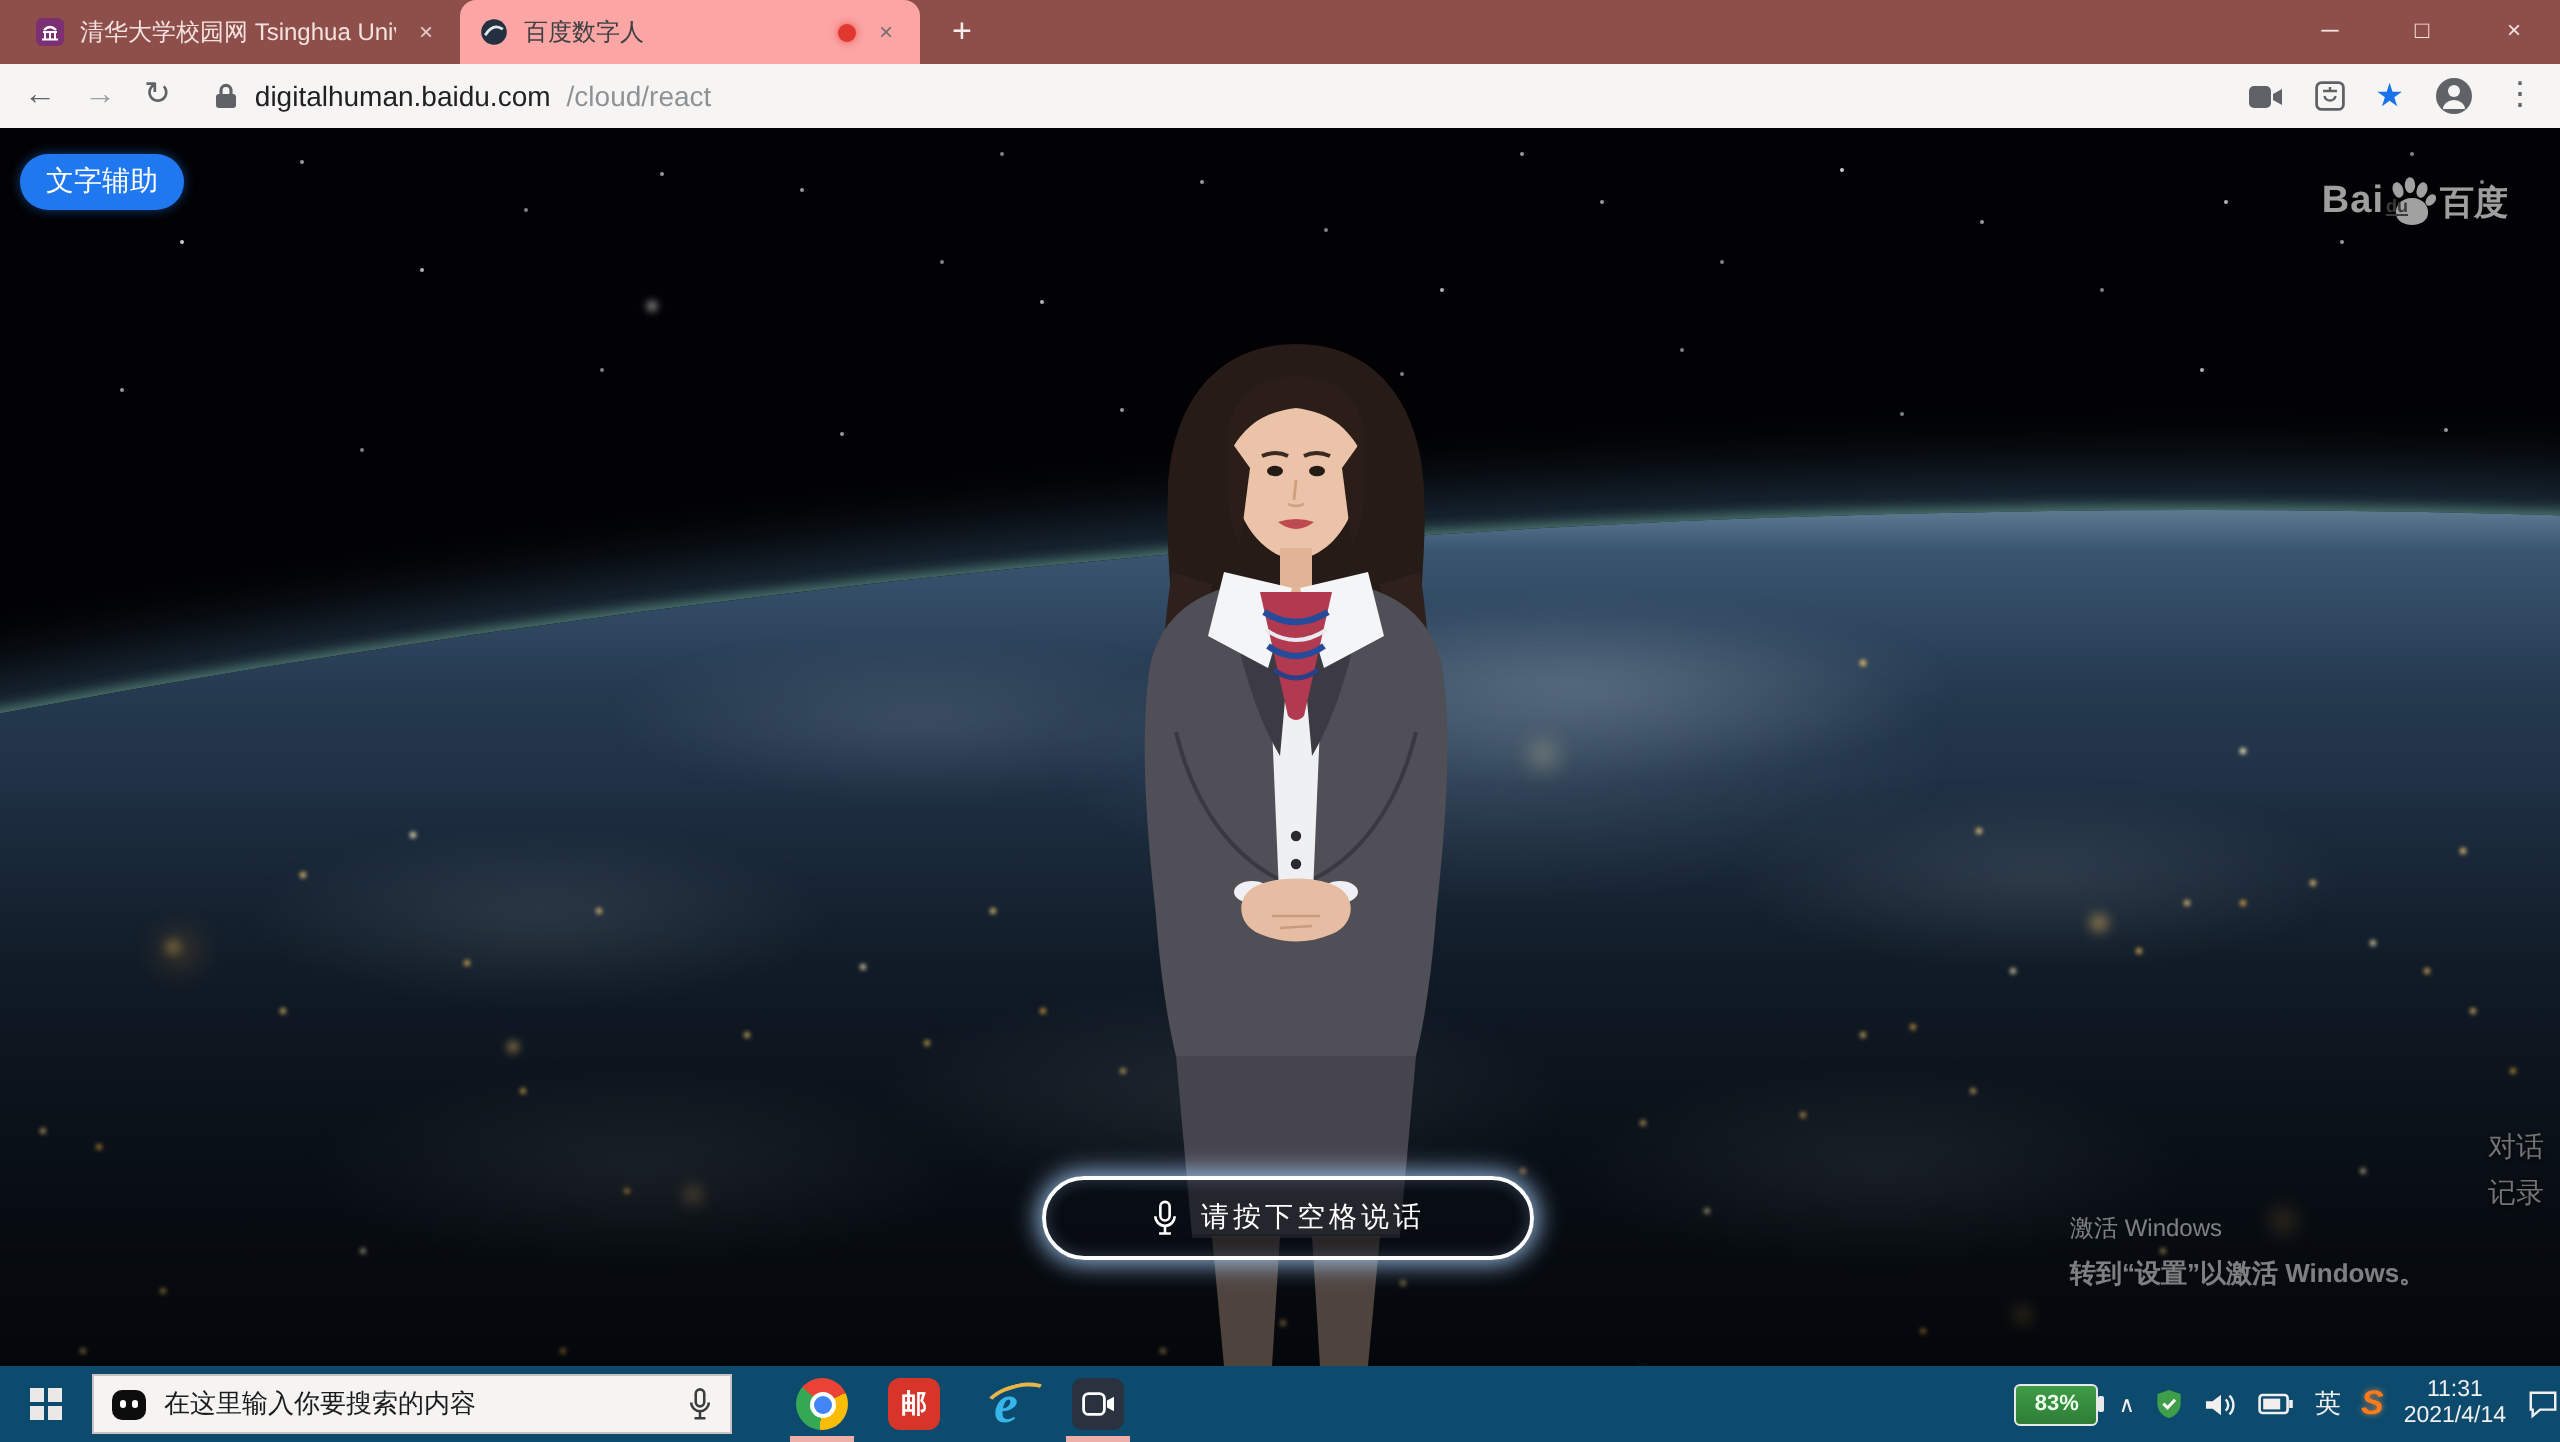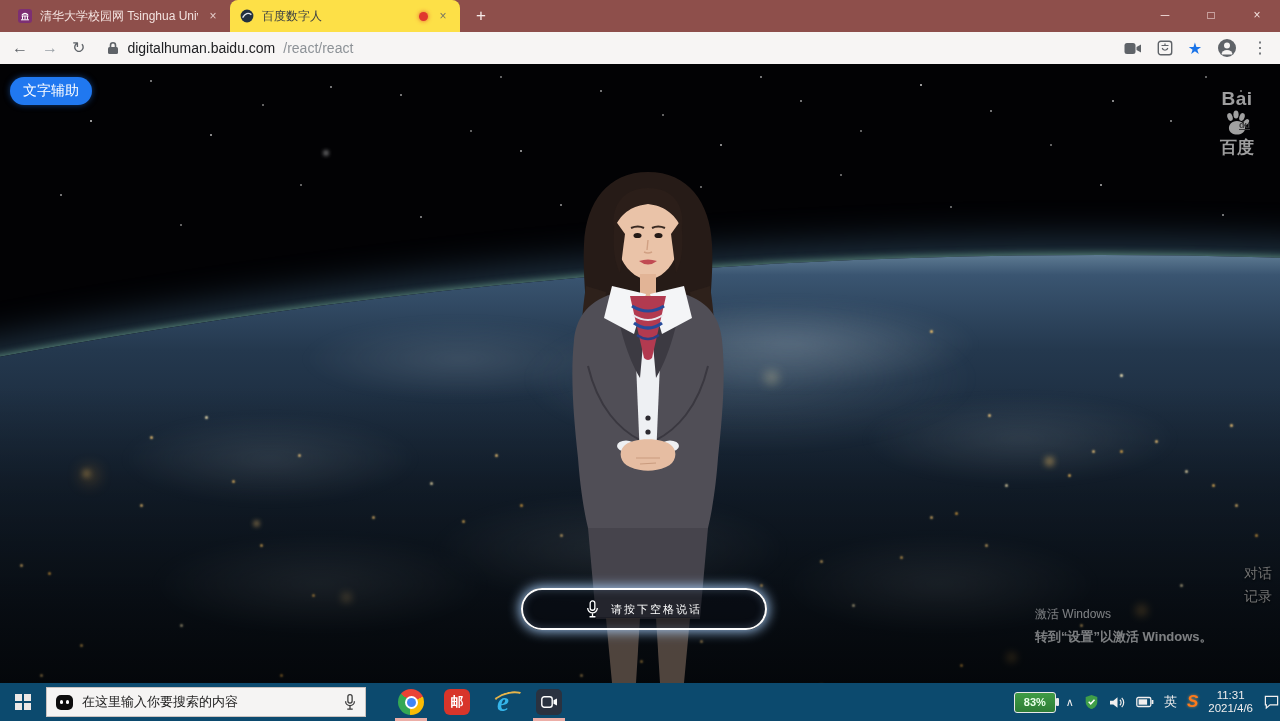--- a/index.html
+++ b/index.html
@@ -4,21 +4,21 @@
 <style>
   html,body{margin:0;padding:0;background:#000;}
   .screen{position:relative;width:1280px;height:721px;overflow:hidden;
     font-family:"Liberation Sans",sans-serif;-webkit-font-smoothing:antialiased;}
 
   
   .titlebar{position:absolute;left:0;top:0;width:1280px;height:32px;background:#8e4f4b;}
   .tab{position:absolute;top:0;height:32px;display:flex;align-items:center;gap:8px;
        padding:0 10px;box-sizing:border-box;cursor:default;}
   .tab-inactive{left:8px;width:222px;color:#f3e2df;}
-  .tab-active{left:230px;width:230px;background:#fde047;border-radius:8px 8px 0 0;color:#3c4043;}
+  .tab-active{left:230px;width:230px;background:#fca5a5;border-radius:8px 8px 0 0;color:#3c4043;}
   .tab-title{flex:1;font-size:12px;white-space:nowrap;overflow:hidden;max-width:160px;}
   .tab-close{font-size:12px;opacity:.85;width:14px;text-align:center;}
   .fav{width:14px;height:14px;flex:0 0 auto;display:block;}
   .recdot{width:9px;height:9px;border-radius:50%;background:#e0382e;box-shadow:0 0 4px rgba(224,56,46,.8);}
   .newtab{position:absolute;left:468px;top:4px;width:26px;height:24px;color:#f7ecea;
           font-size:17px;display:flex;align-items:center;justify-content:center;}
   .wincontrols{position:absolute;right:0;top:0;height:30px;display:flex;}
   .winbtn{width:46px;height:30px;display:flex;align-items:center;justify-content:center;
           color:#f5e3e0;font-size:12px;}
 
@@ -76,29 +76,29 @@
   .c6{left:150px;top:470px;width:340px;height:100px;}
   .c7{left:780px;top:470px;width:320px;height:100px;}
   .moonlit{position:absolute;left:520px;top:240px;width:460px;height:150px;border-radius:50%;
     background:radial-gradient(ellipse at center,rgba(150,175,195,.20),transparent 70%);filter:blur(4px);}
   .vignette{position:absolute;inset:0;background:linear-gradient(to bottom,rgba(0,0,0,0) 52%,rgba(0,0,0,.42) 84%,rgba(0,0,0,.6) 100%);}
   .human{position:absolute;left:528px;top:102px;width:240px;height:517px;}
 
   
   .assist-btn{position:absolute;left:10px;top:13px;background:#2078f0;color:#fff;border:none;
     border-radius:15px;padding:5px 13px;font-size:14px;font-family:inherit;box-shadow:0 0 6px rgba(32,120,240,.5);}
-  .brand{position:absolute;right:26px;top:24px;display:flex;align-items:center;opacity:.8;color:#c6c6c6;flex-direction:column;}
+  .brand{position:absolute;right:26px;top:24px;display:flex;align-items:center;opacity:.8;color:#c6c6c6;}
   .brand-bai{font-size:19px;font-weight:bold;letter-spacing:.5px;}
   .brand-paw{position:relative;width:26px;height:26px;margin:0 1px;}
-  .brand-du{position:absolute;left:0;top:10px;width:26px;text-align:right;font-size:9px;font-weight:bold;color:#4a4a4a;text-decoration:underline;}
+  .brand-du{position:absolute;left:0;top:10px;width:26px;text-align:left;font-size:9px;font-weight:bold;color:#4a4a4a;text-decoration:underline;}
   .brand-cn{font-size:17px;font-weight:bold;}
   .micpill{position:absolute;left:521px;top:524px;width:242px;height:38px;border-radius:21px;
     border:2px solid #fdfdfd;background:rgba(10,12,20,.55);display:flex;align-items:center;justify-content:center;gap:12px;
     box-shadow:0 0 12px 2px rgba(170,210,255,.85), inset 0 0 8px rgba(170,210,255,.25);}
-  .micpill span{color:#fff;font-size:11px;letter-spacing:2px;}
+  .micpill span{color:#fff;font-size:14px;letter-spacing:2px;}
   .side-label{position:absolute;right:8px;color:#737373;font-size:14px;text-shadow:0 1px 2px rgba(0,0,0,.8);}
   .lbl-dialog{top:501px;} .lbl-record{top:524px;}
   .activate{position:absolute;left:1035px;top:542px;color:rgba(255,255,255,.48);}
   .activate .l1{font-size:12px;}
   .activate .l2{font-size:13px;margin-top:5px;font-weight:bold;}
 
   
   .taskbar{position:absolute;left:0;top:683px;width:1280px;height:38px;background:#0c4a6e;
     display:flex;align-items:center;}
   .startbtn{width:46px;height:38px;display:flex;align-items:center;justify-content:center;}
@@ -169,21 +169,21 @@
   <div class="toolbar">
     <span class="navbtn">←</span>
     <span class="navbtn" style="color:#9aa0a6;">→</span>
     <span class="navbtn">↻</span>
     <div class="addr">
       <svg width="12" height="14" viewBox="0 0 12 14">
         <rect x="1" y="6" width="10" height="7" rx="1.5" fill="#5f6368"></rect>
         <path d="M3.5 6 V4.2 a2.5 2.5 0 0 1 5 0 V6" stroke="#5f6368" stroke-width="1.6" fill="none"></path>
       </svg>
       <span class="url">digitalhuman.baidu.com</span>
-        <span class="url-path">/react/react</span>
+        <span class="url-path">/cloud/react</span>
     </div>
     <div class="tool-right">
       <svg width="18" height="13" viewBox="0 0 18 13">
         <rect x="0.5" y="1" width="11" height="11" rx="2.5" fill="#5f6368"></rect>
         <path d="M12.5 5 L17 2.5 V10.5 L12.5 8 Z" fill="#5f6368"></path>
       </svg>
       <svg width="16" height="16" viewBox="0 0 16 16">
         <rect x="1.3" y="1.3" width="13.4" height="13.4" rx="2.5" stroke="#5f6368" stroke-width="1.4" fill="none"></rect>
         <path d="M4.5 5.5 H11.5 M8 3.5 V5.5 M5.2 8 C6 11 10 11 10.8 8" stroke="#5f6368" stroke-width="1.2" fill="none"></path>
       </svg>
@@ -348,20 +348,20 @@
       </svg>
       <svg width="18" height="12" viewBox="0 0 18 12">
         <rect x="0.8" y="1.5" width="14" height="9" rx="1.5" stroke="#f2efee" stroke-width="1.3" fill="none"></rect>
         <rect x="2.6" y="3.3" width="8.5" height="5.4" fill="#f2efee"></rect>
         <rect x="15.6" y="4" width="1.8" height="4" fill="#f2efee"></rect>
       </svg>
       <span class="lang">英</span>
       <span class="sogou">S</span>
       <div class="clock">
         <div>11:31</div>
-        <div>2021/4/6</div>
+        <div>2021/4/14</div>
       </div>
       <svg width="17" height="16" viewBox="0 0 18 17">
         <path d="M2.5 2.5 H15.5 V11.5 H7.5 L3.5 14.8 V11.5 H2.5 Z" stroke="#f2efee" stroke-width="1.3" fill="none"></path>
       </svg>
     </div>
   </div>
 </div>
 
 </body></html>

